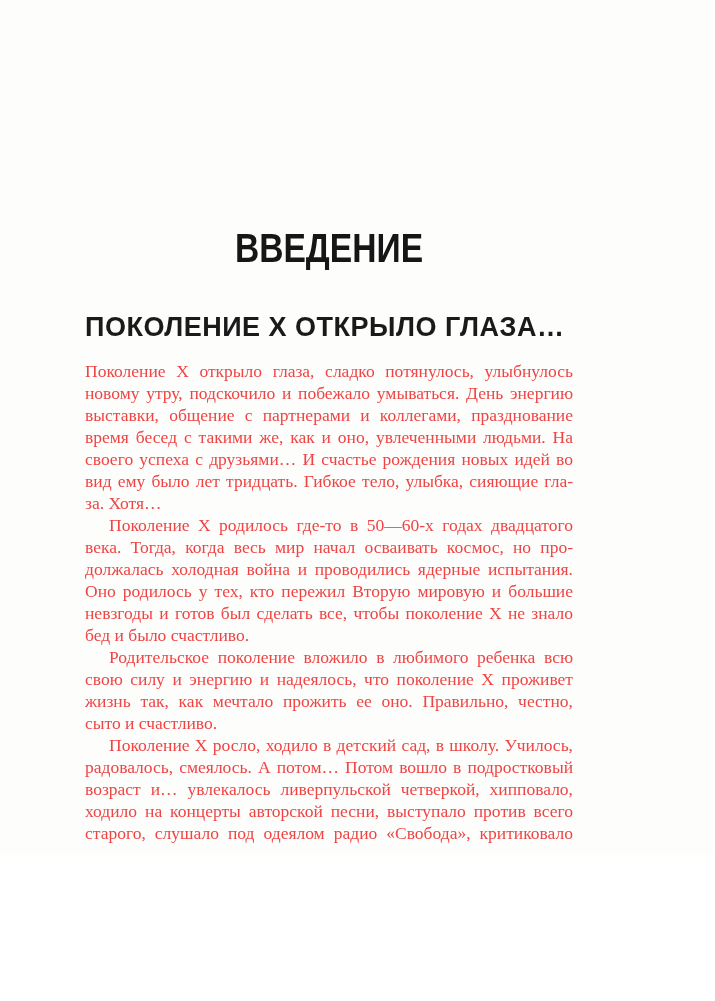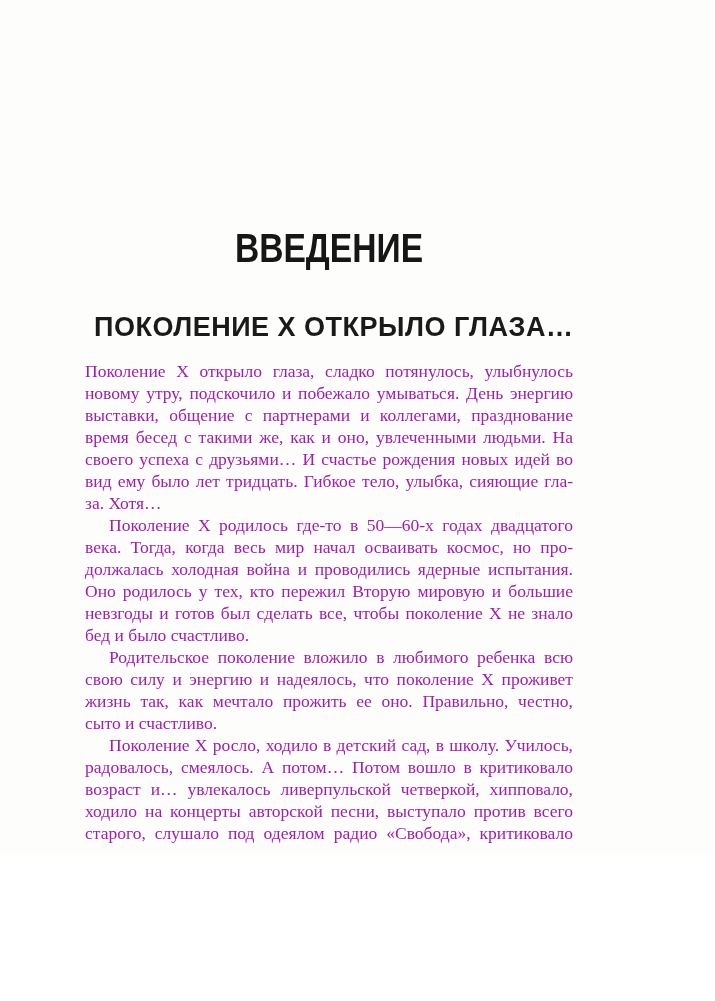--- a/index.html
+++ b/index.html
@@ -26,39 +26,39 @@
     font-size: 40px;
     line-height: 40px;
     letter-spacing: 0px;
     color: #161616;
     transform: scaleX(0.84);
     transform-origin: 50% 50%;
     white-space: nowrap;
   }
   .section-heading {
     position: absolute;
-    left: 94px;
+    left: 85px;
     top: 314px;
     width: 510px;
     font-family: "Liberation Sans", sans-serif;
     font-weight: bold;
     font-size: 27px;
     line-height: 27px;
     letter-spacing: 0.5px;
     color: #1a1a1a;
     white-space: nowrap;
   }
   .body-text {
     position: absolute;
     left: 85px;
     top: 360px;
     width: 488px;
     font-size: 17.5px;
     line-height: 22px;
-    color: #a21caf;
+    color: #ef4444;
   }
   .para {
     margin: 0;
     padding: 0;
   }
   .line {
     text-align: justify;
     text-align-last: justify;
     white-space: normal;
     height: 22px;
@@ -109,21 +109,21 @@
         <div class="line last">бед и было счастливо.</div>
       </div>
       <div class="para indent">
         <div class="line">Родительское поколение вложило в любимого ребенка всю</div>
         <div class="line">свою силу и энергию и надеялось, что поколение X проживет</div>
         <div class="line">жизнь так, как мечтало прожить ее оно. Правильно, честно,</div>
         <div class="line last">сыто и счастливо.</div>
       </div>
       <div class="para indent">
         <div class="line">Поколение X росло, ходило в детский сад, в школу. Училось,</div>
-        <div class="line">радовалось, смеялось. А потом… Потом вошло в критиковало</div>
+        <div class="line">радовалось, смеялось. А потом… Потом вошло в подростковый</div>
         <div class="line">возраст и… увлекалось ливерпульской четверкой, хипповало,</div>
         <div class="line">ходило на концерты авторской песни, выступало против всего</div>
         <div class="line">старого, слушало под одеялом радио «Свобода», критиковало</div>
       </div>
     </div>
 
   <div class="page-number">9</div>
 </div>
 
 </body></html>

